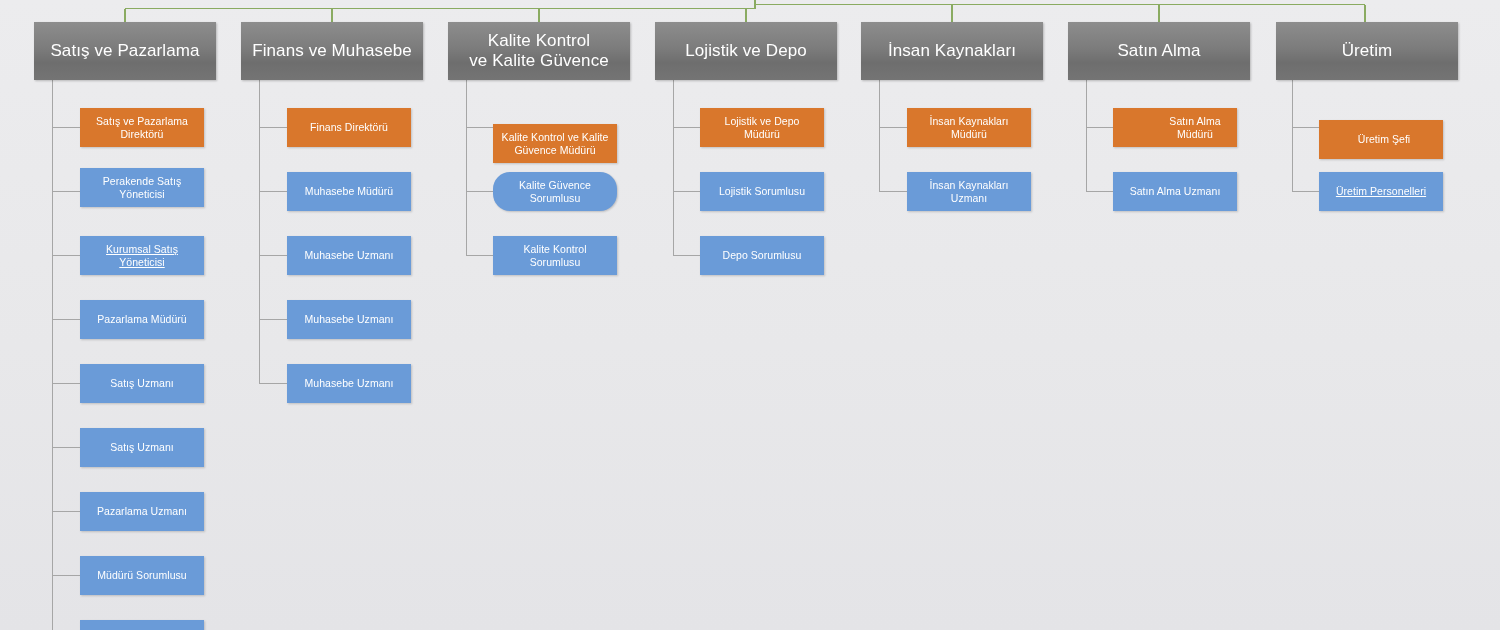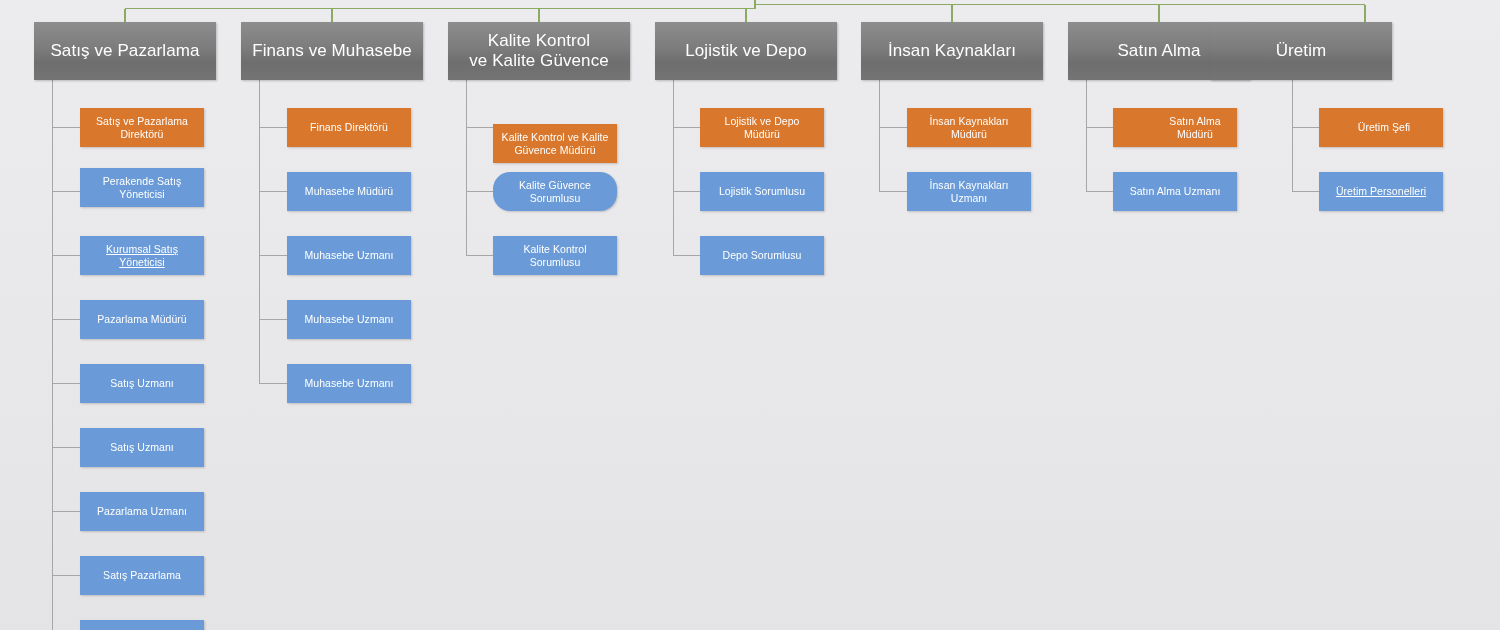--- a/index.html
+++ b/index.html
@@ -136,21 +136,21 @@
         <div class="node lead" style="left: 80px; top: 108px;">Satış ve Pazarlama
 Direktörü</div>
         <div class="node staff" style="left: 80px; top: 168px;">Perakende Satış
 Yöneticisi</div>
         <div class="node staff" style="left: 80px; top: 236px; text-decoration: underline;">Kurumsal Satış
 Yöneticisi</div>
         <div class="node staff" style="left: 80px; top: 300px;">Pazarlama Müdürü</div>
         <div class="node staff" style="left: 80px; top: 364px;">Satış Uzmanı</div>
         <div class="node staff" style="left: 80px; top: 428px;">Satış Uzmanı</div>
         <div class="node staff" style="left: 80px; top: 492px;">Pazarlama Uzmanı</div>
-        <div class="node staff" style="left: 80px; top: 556px;">Satış Pazarlama</div>
+        <div class="node staff" style="left: 80px; top: 556px;">Müdürü Sorumlusu</div>
         <div class="node staff" style="left: 80px; top: 620px;"></div>
       </div>
       <div class="column" style="left: 0px;">
         <div class="dept-header" style="left: 241px;">Finans ve Muhasebe</div>
         <div class="node lead" style="left: 287px; top: 108px;">Finans Direktörü</div>
         <div class="node staff" style="left: 287px; top: 172px; text-align: center;">Muhasebe Müdürü</div>
         <div class="node staff" style="left: 287px; top: 236px;">Muhasebe Uzmanı</div>
         <div class="node staff" style="left: 287px; top: 300px;">Muhasebe Uzmanı</div>
         <div class="node staff" style="left: 287px; top: 364px;">Muhasebe Uzmanı</div>
       </div>
@@ -177,18 +177,18 @@
 Müdürü</div>
         <div class="node staff" style="left: 907px; top: 172px;">İnsan Kaynakları
 Uzmanı</div>
       </div>
       <div class="column" style="left: 0px;">
         <div class="dept-header" style="left: 1068px;">Satın Alma</div>
         <div class="node lead" style="left: 1113px; top: 108px; padding-left: 44px;">Satın Alma Müdürü</div>
         <div class="node staff" style="left: 1113px; top: 172px;">Satın Alma Uzmanı</div>
       </div>
       <div class="column" style="left: 0px;">
-        <div class="dept-header" style="left: 1210px;">Üretim</div>
-        <div class="node lead" style="left: 1319px; top: 108px; padding-left: 10px;">Üretim Şefi</div>
+        <div class="dept-header" style="left: 1276px;">Üretim</div>
+        <div class="node lead" style="left: 1319px; top: 120px; padding-left: 10px;">Üretim Şefi</div>
         <div class="node staff" style="left: 1319px; top: 172px; text-decoration: underline;">Üretim Personelleri</div>
       </div>
     </div>
 </div>
 
 </body></html>

